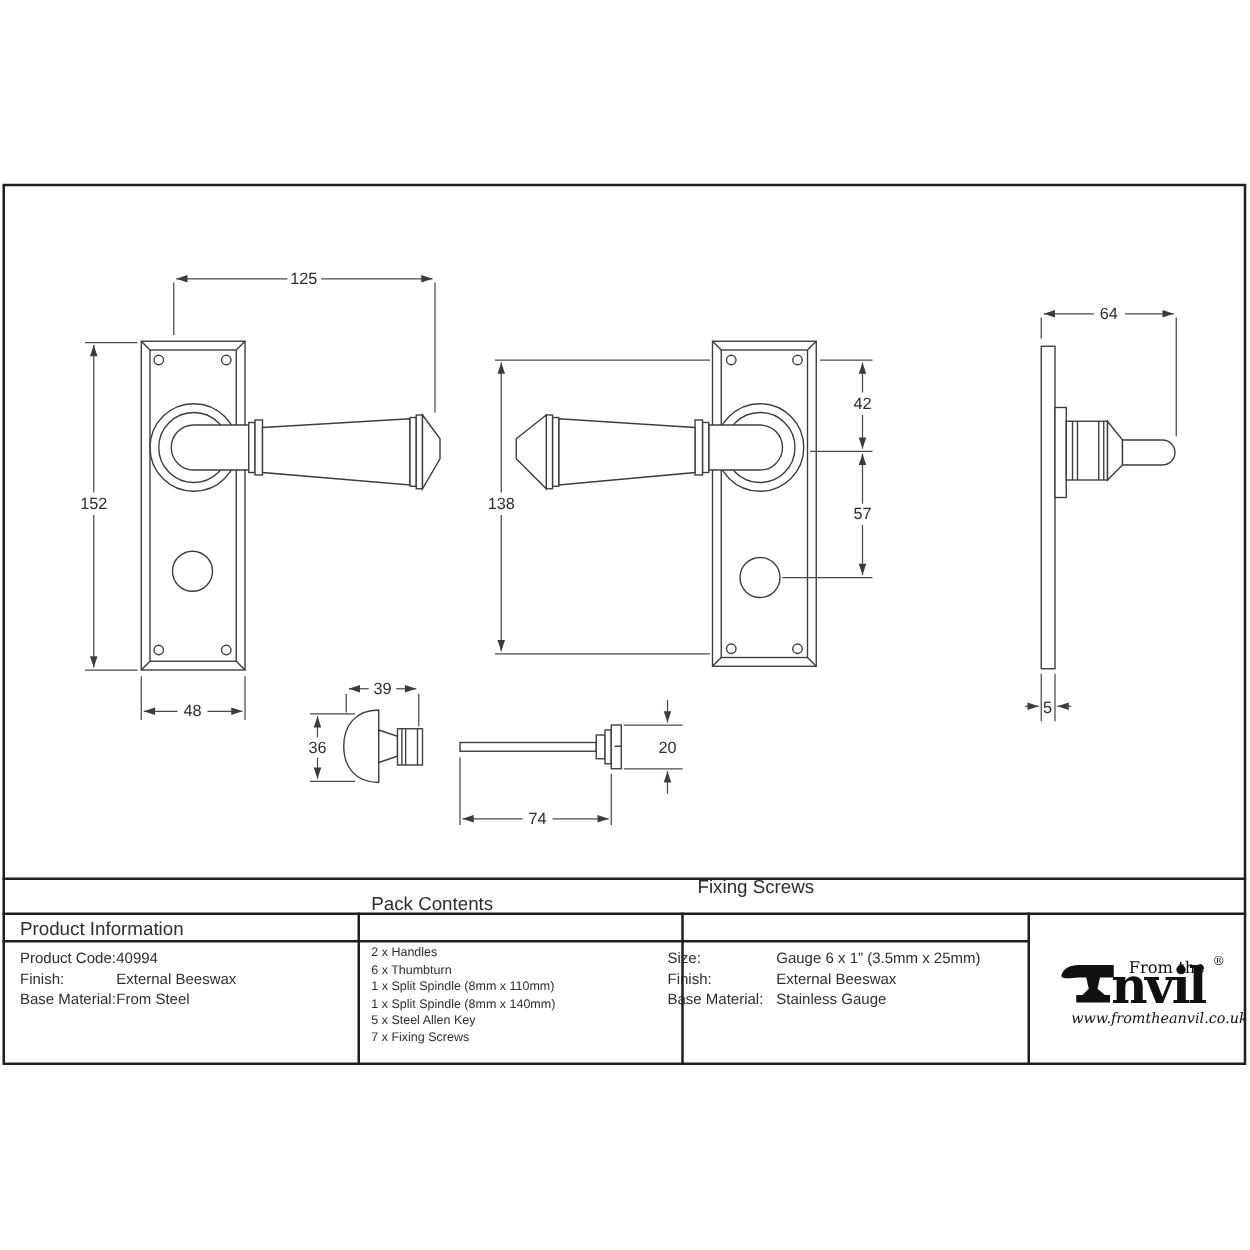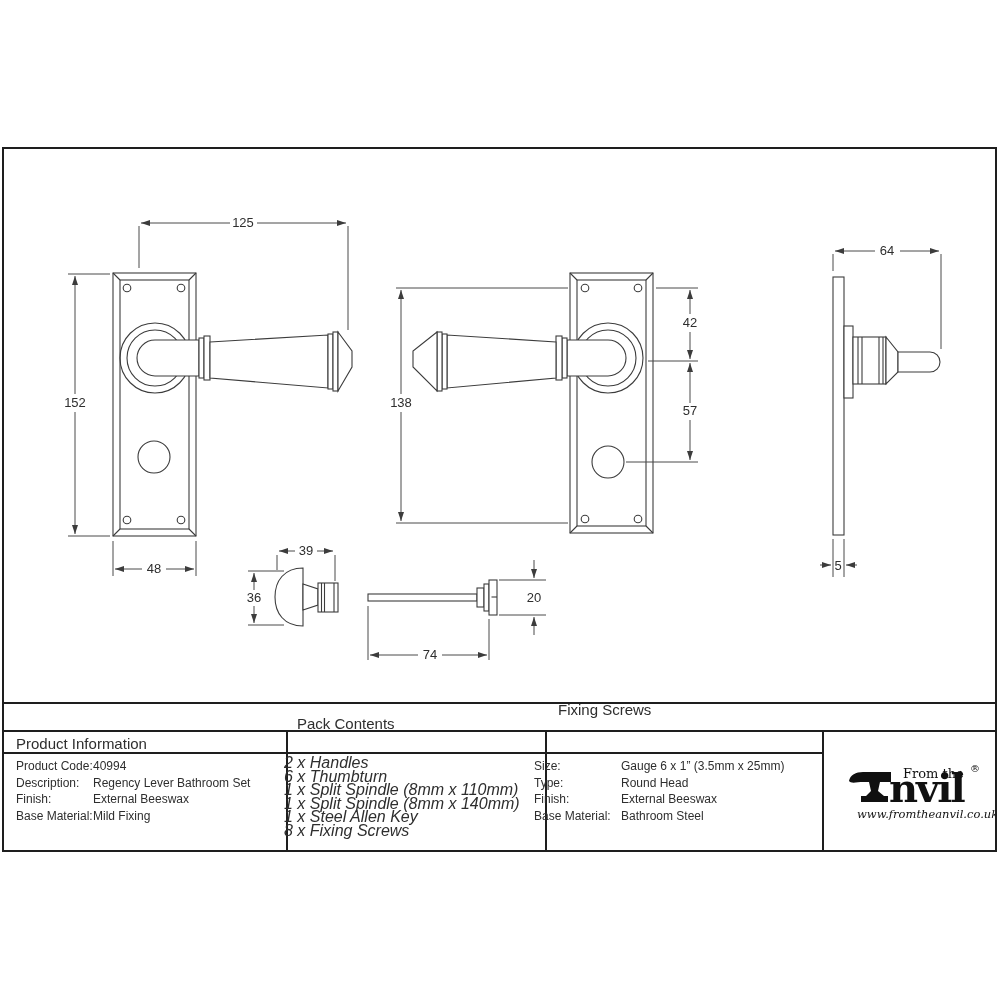--- a/index.html
+++ b/index.html
@@ -15,21 +15,21 @@
   .th-product{left:16px;top:735px;}
   .th-pack{left:297px;top:715px;}
   .th-screws{left:558px;top:701px;}
   .kv-block{position:absolute;top:758px;font-size:12px;line-height:16.5px;}
   .kv-row{display:flex;}
   .kv-label{flex:0 0 auto;}
   .kv-product .kv-label{width:77px;}
   .kv-screws .kv-label{width:87px;}
   .kv-product{left:16px;}
   .kv-screws{left:534px;}
-  .pack-list{position:absolute;left:284px;top:756px;font-size:16px;line-height:13.6px;font-style:italic;}
+  .pack-list{position:absolute;left:297px;top:756px;font-size:10px;line-height:13.6px;}
   svg text{font-family:"Liberation Sans",sans-serif;font-size:13px;fill:#2e2e2e;}
   svg .draw{stroke:#3c3c3c;fill:none;stroke-width:1.1;}
   svg .drawf{stroke:#3c3c3c;fill:#ffffff;stroke-width:1.1;}
   svg .dim{stroke:#4a4a4a;fill:none;stroke-width:1;}
   #logo-svg text{font-family:"DejaVu Serif","Liberation Serif",serif;fill:#101010;}
   #logo-svg .brand{font-size:40px;font-weight:bold;letter-spacing:-2px;}
   #logo-svg .fromthe{font-size:13px;}
   #logo-svg .small{font-size:10px;}
   #logo-svg .site{font-size:11.5px;font-style:italic;}
 </style>
@@ -216,58 +216,50 @@
   <div class="txt th th-product">Product Information</div>
   <div class="txt th th-pack">Pack Contents</div>
   <div class="txt th th-screws">Fixing Screws</div>
 
   <div class="kv-block kv-product">
     <div class="kv-row">
       <span class="kv-label">Product Code:</span>
       <span class="kv-value">40994</span>
     </div>
     <div class="kv-row">
-      <span class="kv-label">Description:</span>
-      <span class="kv-value">Regency Lever Bathroom Set</span>
-    </div>
-    <div class="kv-row">
       <span class="kv-label">Finish:</span>
       <span class="kv-value">External Beeswax</span>
     </div>
     <div class="kv-row">
       <span class="kv-label">Base Material:</span>
-      <span class="kv-value">Mild Fixing</span>
+      <span class="kv-value">From Steel</span>
     </div>
   </div>
 
   <div class="pack-list">
     <div>2 x Handles</div>
     <div>6 x Thumbturn</div>
     <div>1 x Split Spindle (8mm x 110mm)</div>
     <div>1 x Split Spindle (8mm x 140mm)</div>
-    <div>1 x Steel Allen Key</div>
-    <div>8 x Fixing Screws</div>
+    <div>5 x Steel Allen Key</div>
+    <div>7 x Fixing Screws</div>
   </div>
 
   <div class="kv-block kv-screws">
     <div class="kv-row">
       <span class="kv-label">Size:</span>
       <span class="kv-value">Gauge 6 x 1” (3.5mm x 25mm)</span>
     </div>
     <div class="kv-row">
-      <span class="kv-label">Type:</span>
-      <span class="kv-value">Round Head</span>
-    </div>
-    <div class="kv-row">
       <span class="kv-label">Finish:</span>
       <span class="kv-value">External Beeswax</span>
     </div>
     <div class="kv-row">
       <span class="kv-label">Base Material:</span>
-      <span class="kv-value">Bathroom Steel</span>
+      <span class="kv-value">Stainless Gauge</span>
     </div>
   </div>
 
   <svg id="logo-svg" style="position:absolute;left:823px;top:732px;" width="172" height="118" viewBox="0 0 172 118">
     <path d="M26,49 C27,43 33,40 40,40 L68,40 L68,50 L57,50 L55,59 L61,64 L65,64 L65,70 L38,70 L38,64 L43,64 L48,59 L46,50 L40,50 C34,50 28,52 26,49 Z" fill="#101010"></path>
     <text class="fromthe" x="80" y="46">From the</text>
     <text class="small" x="133" y="46">♦</text>
     <text class="brand" x="66" y="70">nvil</text>
     <text class="small" x="147" y="40">®</text>
     <text class="site" x="34" y="86">www.fromtheanvil.co.uk</text>

